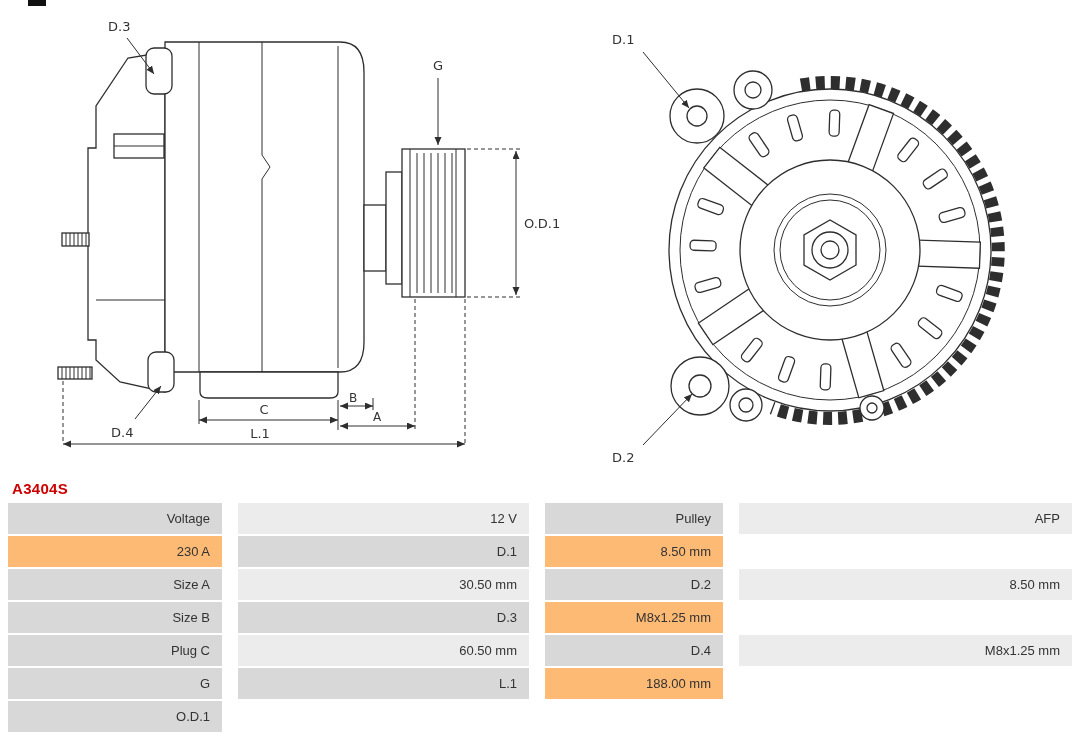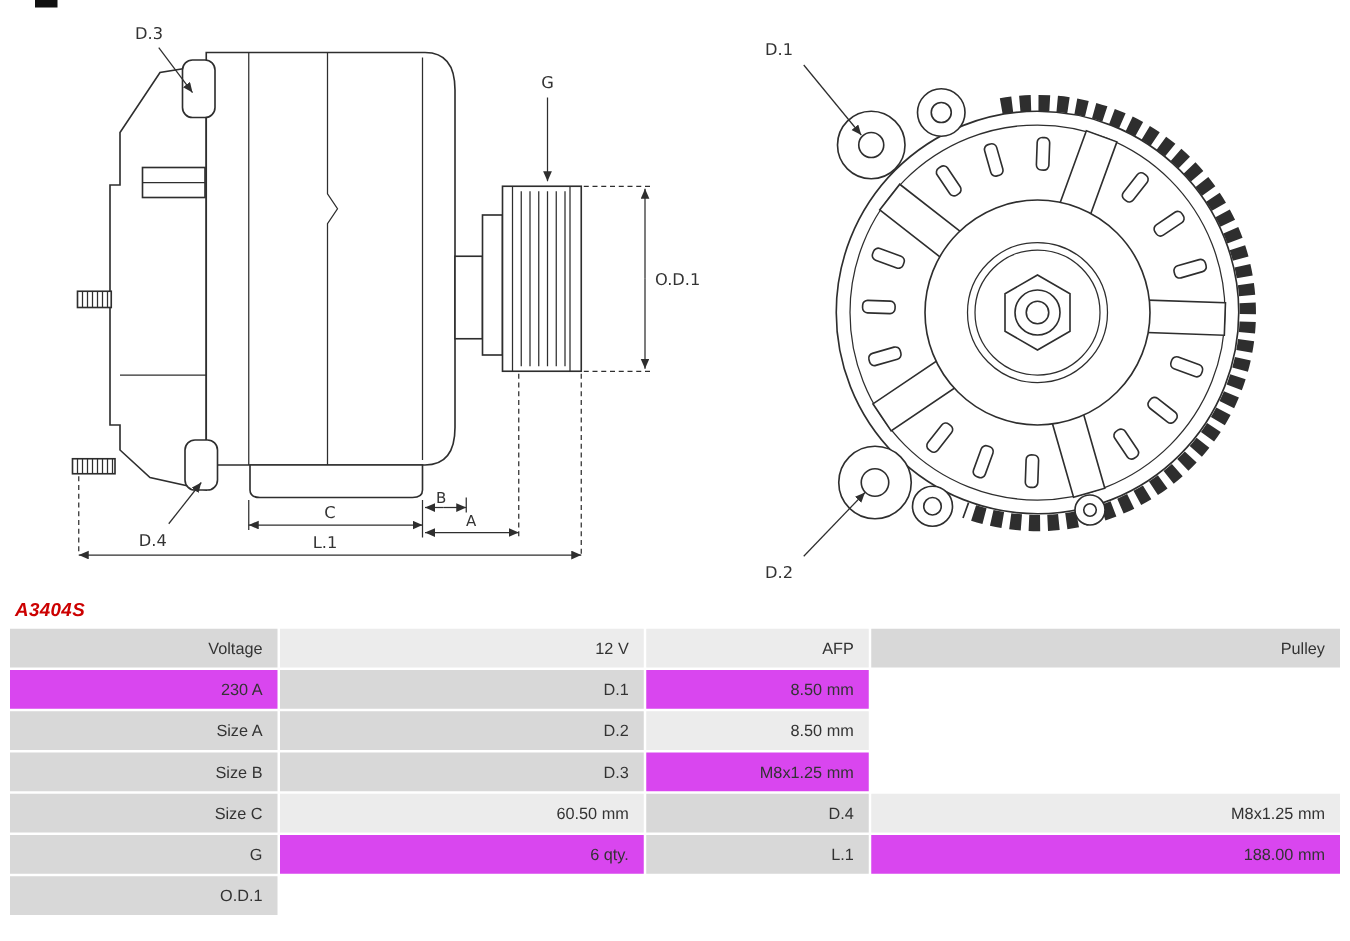--- a/index.html
+++ b/index.html
@@ -6,26 +6,26 @@
   body{width:1080px;height:753px;font-family:"Liberation Sans","DejaVu Sans",sans-serif;color:#333;position:relative;overflow:hidden;}
   .logo-frag{position:absolute;left:28px;top:0;width:18px;height:6px;background:#111;}
   .diagram{position:relative;width:1080px;height:478px;}
   svg{display:block;}
   svg text{font-family:"DejaVu Sans","Liberation Sans",sans-serif;font-size:13px;fill:#333;}
   svg text.small{font-size:12px;}
   .lnthin{stroke:#2e2e2e;stroke-width:1;fill:none;}
   .wh{fill:#ffffff;stroke:#2e2e2e;stroke-width:1.3;}
   .dash{stroke:#2e2e2e;stroke-width:1;fill:none;stroke-dasharray:4 3;}
   .dim{stroke:#2e2e2e;stroke-width:1;fill:none;}
-  .part-number{margin:2px 0 6px 12px;font-size:15px;font-weight:700;color:#cc0000;letter-spacing:.3px;font-style:italic;}
+  .part-number{margin:2px 0 6px 12px;font-size:15px;font-weight:700;color:#cc0000;letter-spacing:.3px;}
   .spec-table{margin:0 8px;display:flex;flex-direction:column;gap:2px;}
-  .spec-row{display:grid;grid-template-columns:214px 291px 178px 1fr;gap:2px;}
+  .spec-row{display:grid;grid-template-columns:214px 291px 178px 1fr;gap:16px;}
   .cell{height:31px;line-height:31px;padding:0 12px;text-align:right;font-size:13px;white-space:nowrap;overflow:hidden;}
   .cell.label{background:#d8d8d8;}
-  .cell.value{background:#d946ef;}
+  .cell.value{background:#fdba74;}
   .spec-row:nth-child(odd) .cell.value{background:#ececec;}
 </style>
 </head>
 <body>
 
 <div class="logo-frag"></div>
 
 <div class="diagram">
 <svg width="1080" height="478" viewBox="0 0 1080 478">
   <defs>
@@ -163,46 +163,46 @@
   </g>
 </svg>
 </div>
 
 <div class="part-number">A3404S</div>
 
 <div class="spec-table">
   <div class="spec-row">
     <div class="cell label">Voltage</div>
     <div class="cell value">12 V</div>
+    <div class="cell label">Pulley</div>
     <div class="cell value">AFP</div>
-    <div class="cell label">Pulley</div>
   </div>
   <div class="spec-row">
     <div class="cell value">230 A</div>
     <div class="cell label">D.1</div>
     <div class="cell value">8.50 mm</div>
   </div>
   <div class="spec-row">
     <div class="cell label">Size A</div>
+    <div class="cell value">30.50 mm</div>
     <div class="cell label">D.2</div>
     <div class="cell value">8.50 mm</div>
   </div>
   <div class="spec-row">
     <div class="cell label">Size B</div>
     <div class="cell label">D.3</div>
     <div class="cell value">M8x1.25 mm</div>
   </div>
   <div class="spec-row">
-    <div class="cell label">Size C</div>
+    <div class="cell label">Plug C</div>
     <div class="cell value">60.50 mm</div>
     <div class="cell label">D.4</div>
     <div class="cell value">M8x1.25 mm</div>
   </div>
   <div class="spec-row">
     <div class="cell label">G</div>
-    <div class="cell value">6 qty.</div>
     <div class="cell label">L.1</div>
     <div class="cell value">188.00 mm</div>
   </div>
   <div class="spec-row">
     <div class="cell label">O.D.1</div>
   </div>
 </div>
 
 </body></html>

